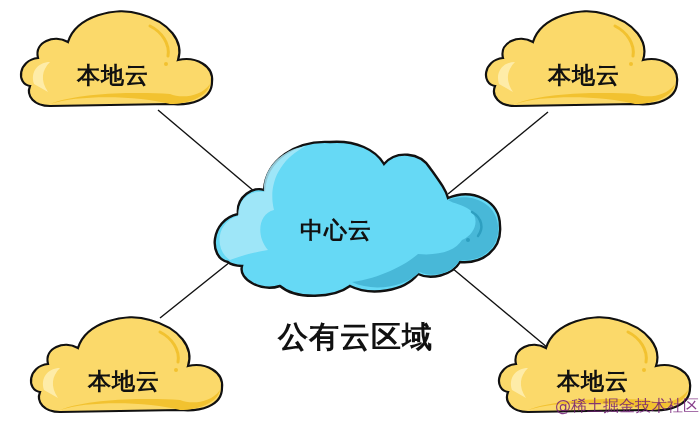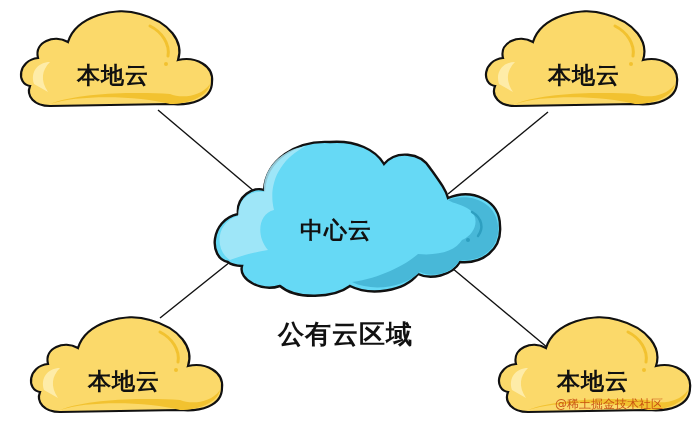--- a/index.html
+++ b/index.html
@@ -1,21 +1,21 @@
 <!DOCTYPE html>
 <html><head>
 <meta charset="utf-8">
 <style>
   html, body { margin:0; padding:0; background:#ffffff; }
   #stage { position:relative; width:700px; height:427px; overflow:hidden; background:#ffffff;
            font-family:"DejaVu Sans","Liberation Sans",sans-serif; }
   svg.diagram { position:absolute; left:0; top:0; }
   .cloud-label { position:absolute; font-weight:bold; color:#111111; font-size:23px; letter-spacing:1px; white-space:nowrap; }
-  .region-label { position:absolute; font-weight:bold; color:#111111; font-size:26px; letter-spacing:1px; white-space:nowrap; }
-  .watermark { position:absolute; color:#c2410c; font-size:12px; opacity:0.85; white-space:nowrap; }
+  .region-label { position:absolute; font-weight:bold; color:#111111; font-size:30px; letter-spacing:1px; white-space:nowrap; }
+  .watermark { position:absolute; color:#701a75; font-size:16px; opacity:0.85; white-space:nowrap; }
 </style>
 </head>
 <body>
 
 <div id="stage">
   <svg class="diagram" width="700" height="427" viewBox="0 0 700 427">
     <defs>
       <path id="localCloud" d="M10,78 C-4,76 -2,52 18,50 C14,34 34,26 48,34 C56,8 96,-2 120,6 C150,14 164,34 158,52 C176,48 194,58 192,74 C192,92 170,98 150,96 L30,98 C14,98 6,88 10,78 Z"></path>
     </defs>
 

